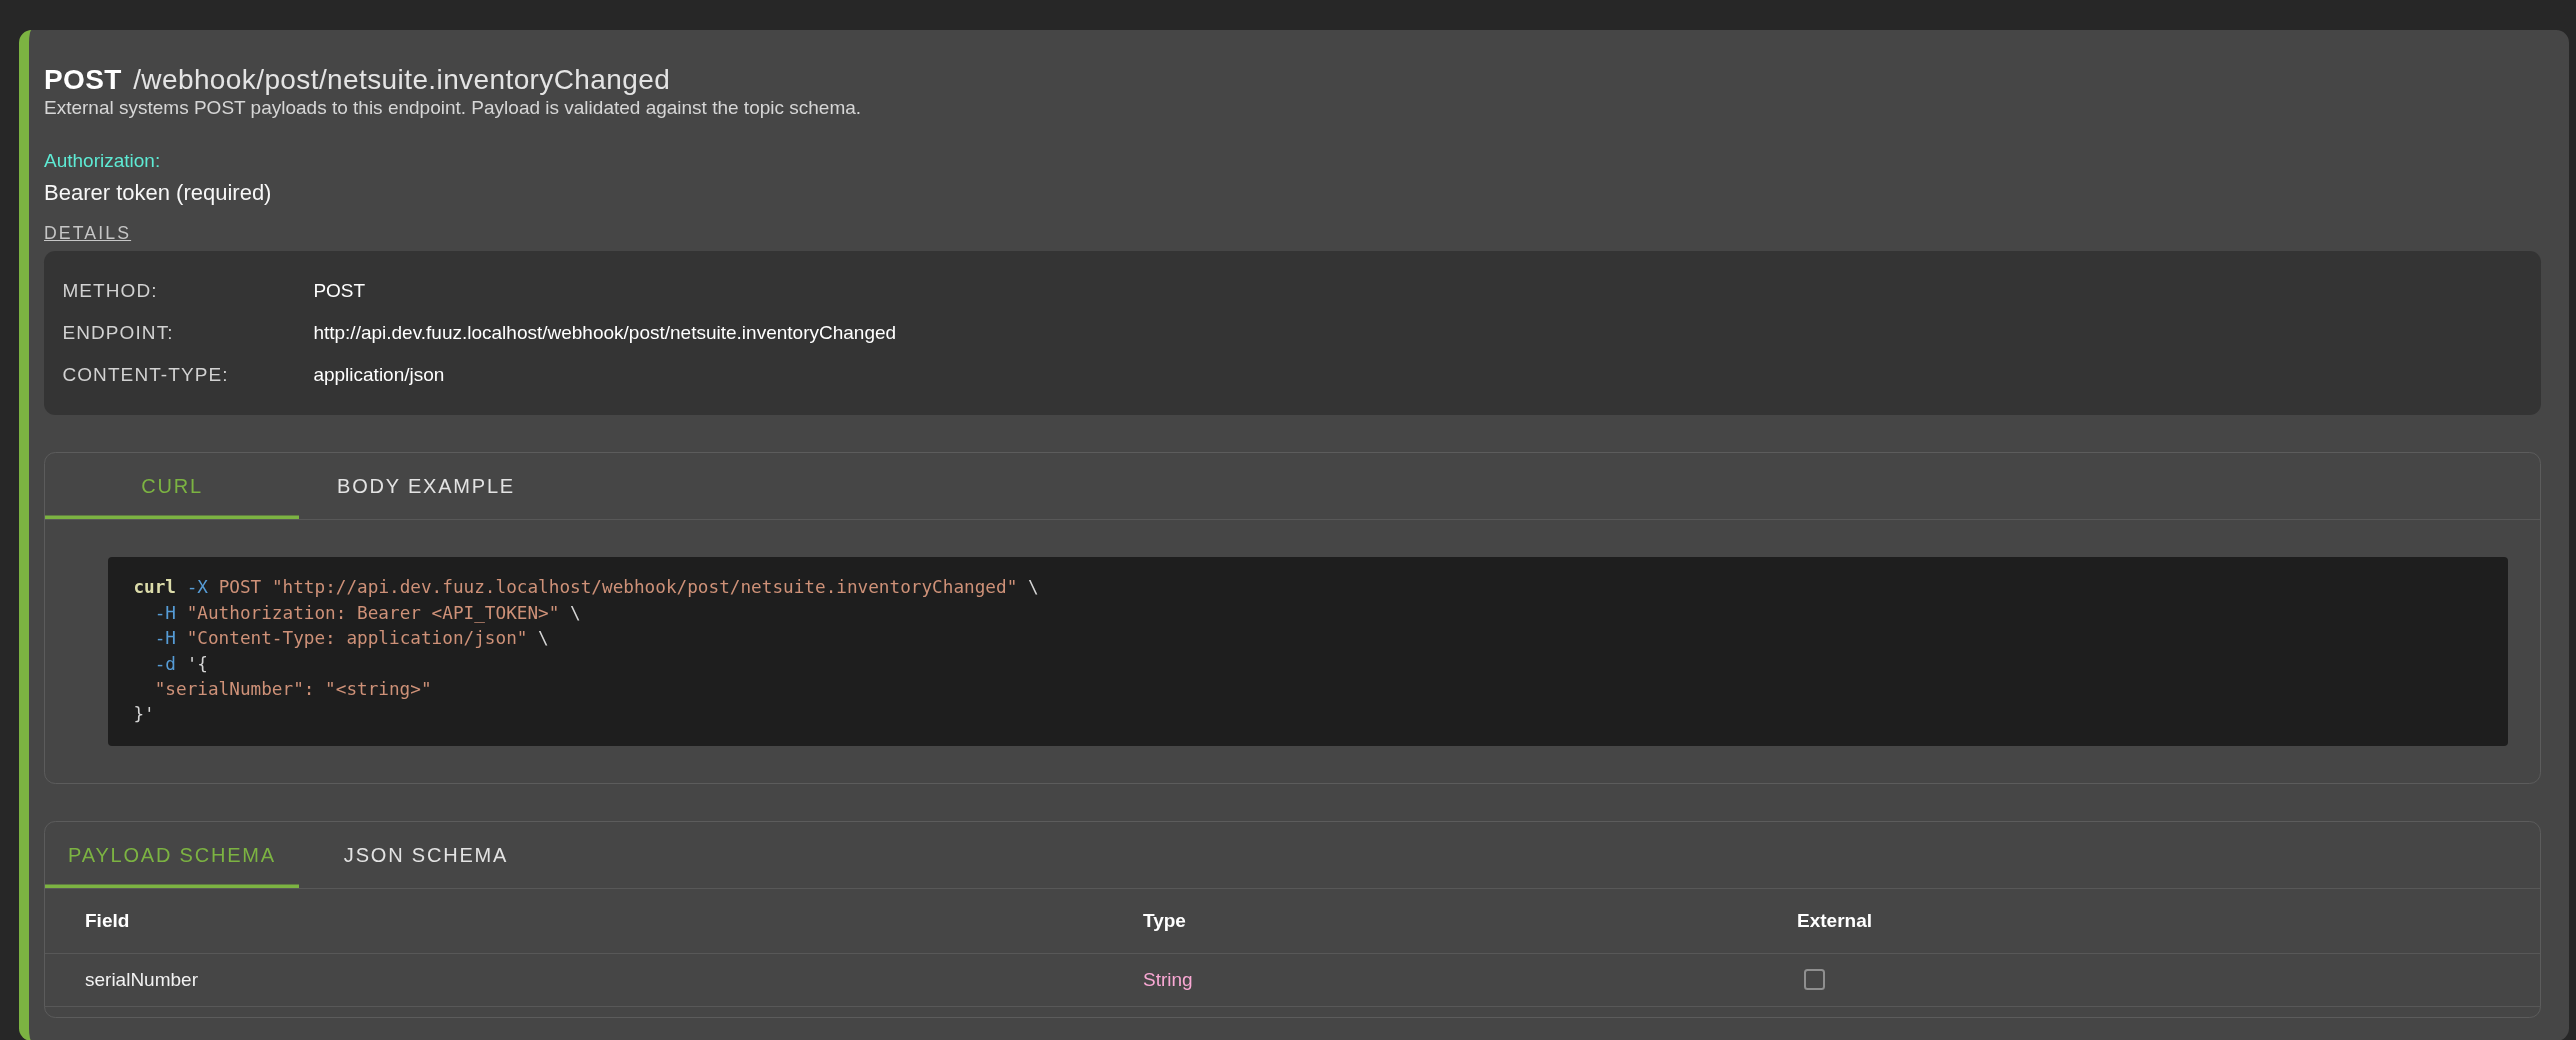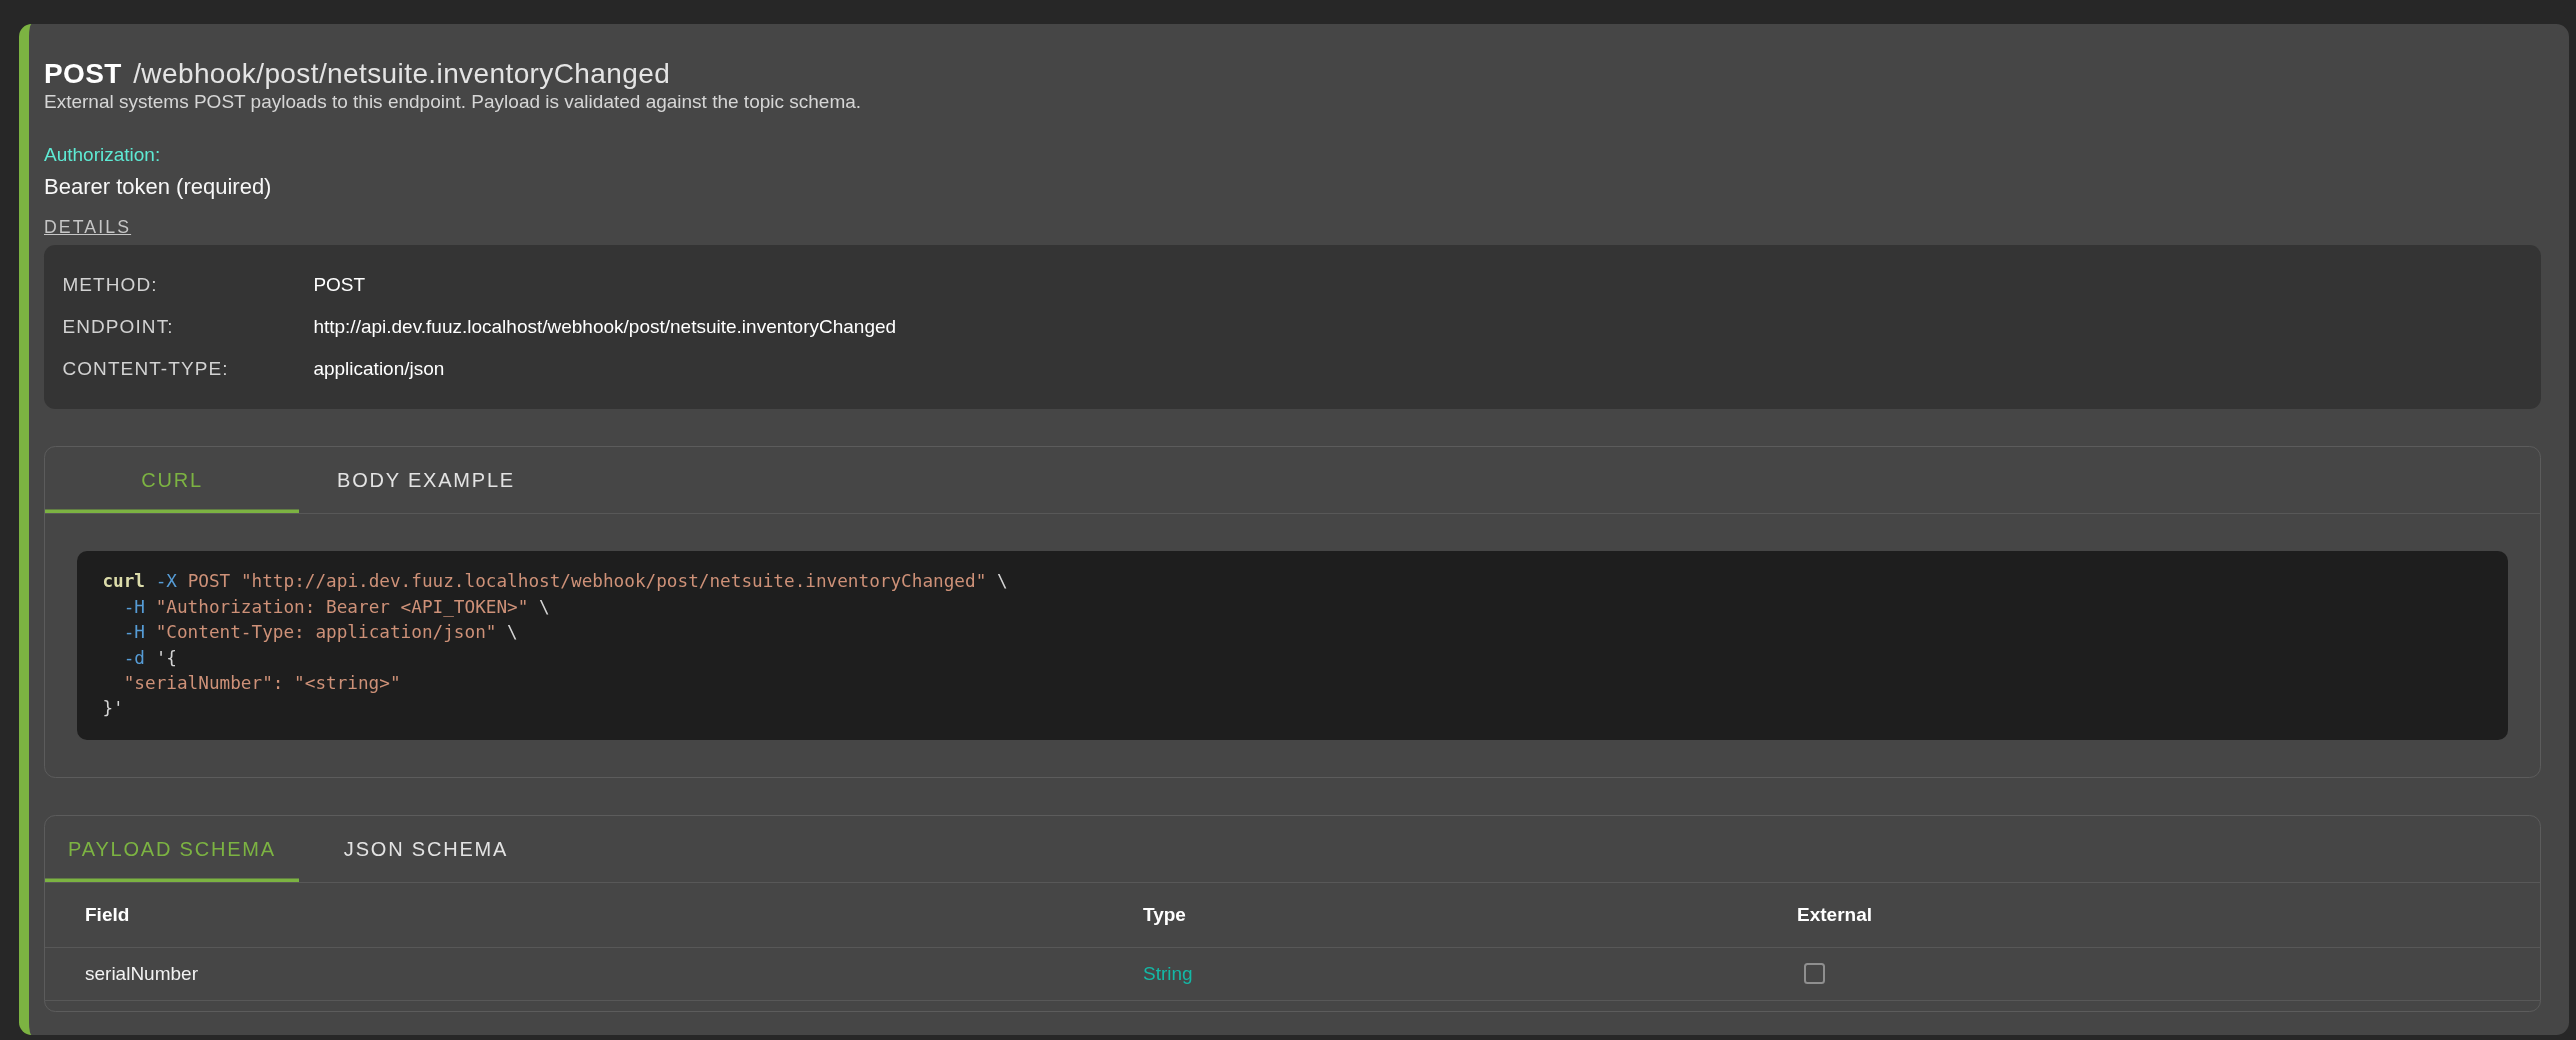--- a/index.html
+++ b/index.html
@@ -15,21 +15,21 @@
     --txt3:#c6c6c6;
   }
   *{box-sizing:border-box;margin:0;padding:0;}
   html,body{background:var(--bg);}
   body{
     width:2576px;height:1040px;overflow:hidden;
     font-family:"Liberation Sans","DejaVu Sans",sans-serif;
     color:var(--txt);
   }
   .card{
-    position:absolute;left:19px;top:24px;width:2550px;height:1011px;
+    position:absolute;left:19px;top:30px;width:2550px;height:1011px;
     background:var(--card);
     border-left:10px solid var(--green);
     border-radius:12.7px;
     padding:32.5px 28px 25.4px 15px;
   }
   
   .title{font-size:28px;line-height:34px;font-weight:700;letter-spacing:0.4px;}
   .title .path{font-weight:500;color:#e4e4e4;margin-left:11.3px;}
   .desc{font-size:19px;color:var(--txt2);}
   .auth-label{margin-top:31px;font-size:19px;color:#5eead4;}
@@ -56,43 +56,43 @@
   .tab{
     width:254px;height:100%;display:flex;align-items:center;justify-content:center;
     font-size:20px;font-weight:500;letter-spacing:1.8px;color:#e3e3e3;
     text-transform:uppercase;cursor:pointer;
   }
   .tab.active{color:var(--green);box-shadow:inset 0 -3.5px 0 0 var(--green);}
 
   
   .code-wrap{padding:37px 32px;}
   .code-block{
-    background:var(--codebg);border-radius:10px;
-    padding:18.4px 25.4px;min-height:187px;
+    background:var(--codebg);border-radius:4px;
+    padding:18.4px 25.4px;min-height:187px;margin-left:31px;
   }
   .cline{
     font-family:"DejaVu Sans Mono","Liberation Mono",monospace;
     font-size:17.7px;line-height:25.4px;white-space:pre;color:#d4d4d4;
   }
   .tk-cmd{color:#dcdcaa;font-weight:700;}
   .tk-flag{color:#569cd6;}
   .tk-str{color:#ce9178;}
   .tk-plain{color:#d4d4d4;}
 
   
   .schema-card{padding-bottom:10px;}
   .trow{
     display:grid;grid-template-columns:1098px 654px 1fr;align-items:center;
   }
   .trow > :first-child{padding-left:40px;}
   .thead{height:65px;border-bottom:1.4px solid var(--divider);}
   .thead span{font-size:19px;font-weight:700;color:#ffffff;}
   .tbody{height:53px;border-bottom:1.4px solid var(--divider);}
   .cell-field{font-size:19px;color:#f2f2f2;}
-  .cell-type{font-size:19px;color:#14b8a6;}
+  .cell-type{font-size:19px;color:#f9a8d4;}
   .checkbox{
     width:21px;height:21px;border:2.1px solid #8f8f8f;border-radius:3.5px;
     margin-left:7px;display:inline-block;background:transparent;cursor:pointer;
   }
 </style>
 </head>
 <body>
 
 <div class="card">
 

